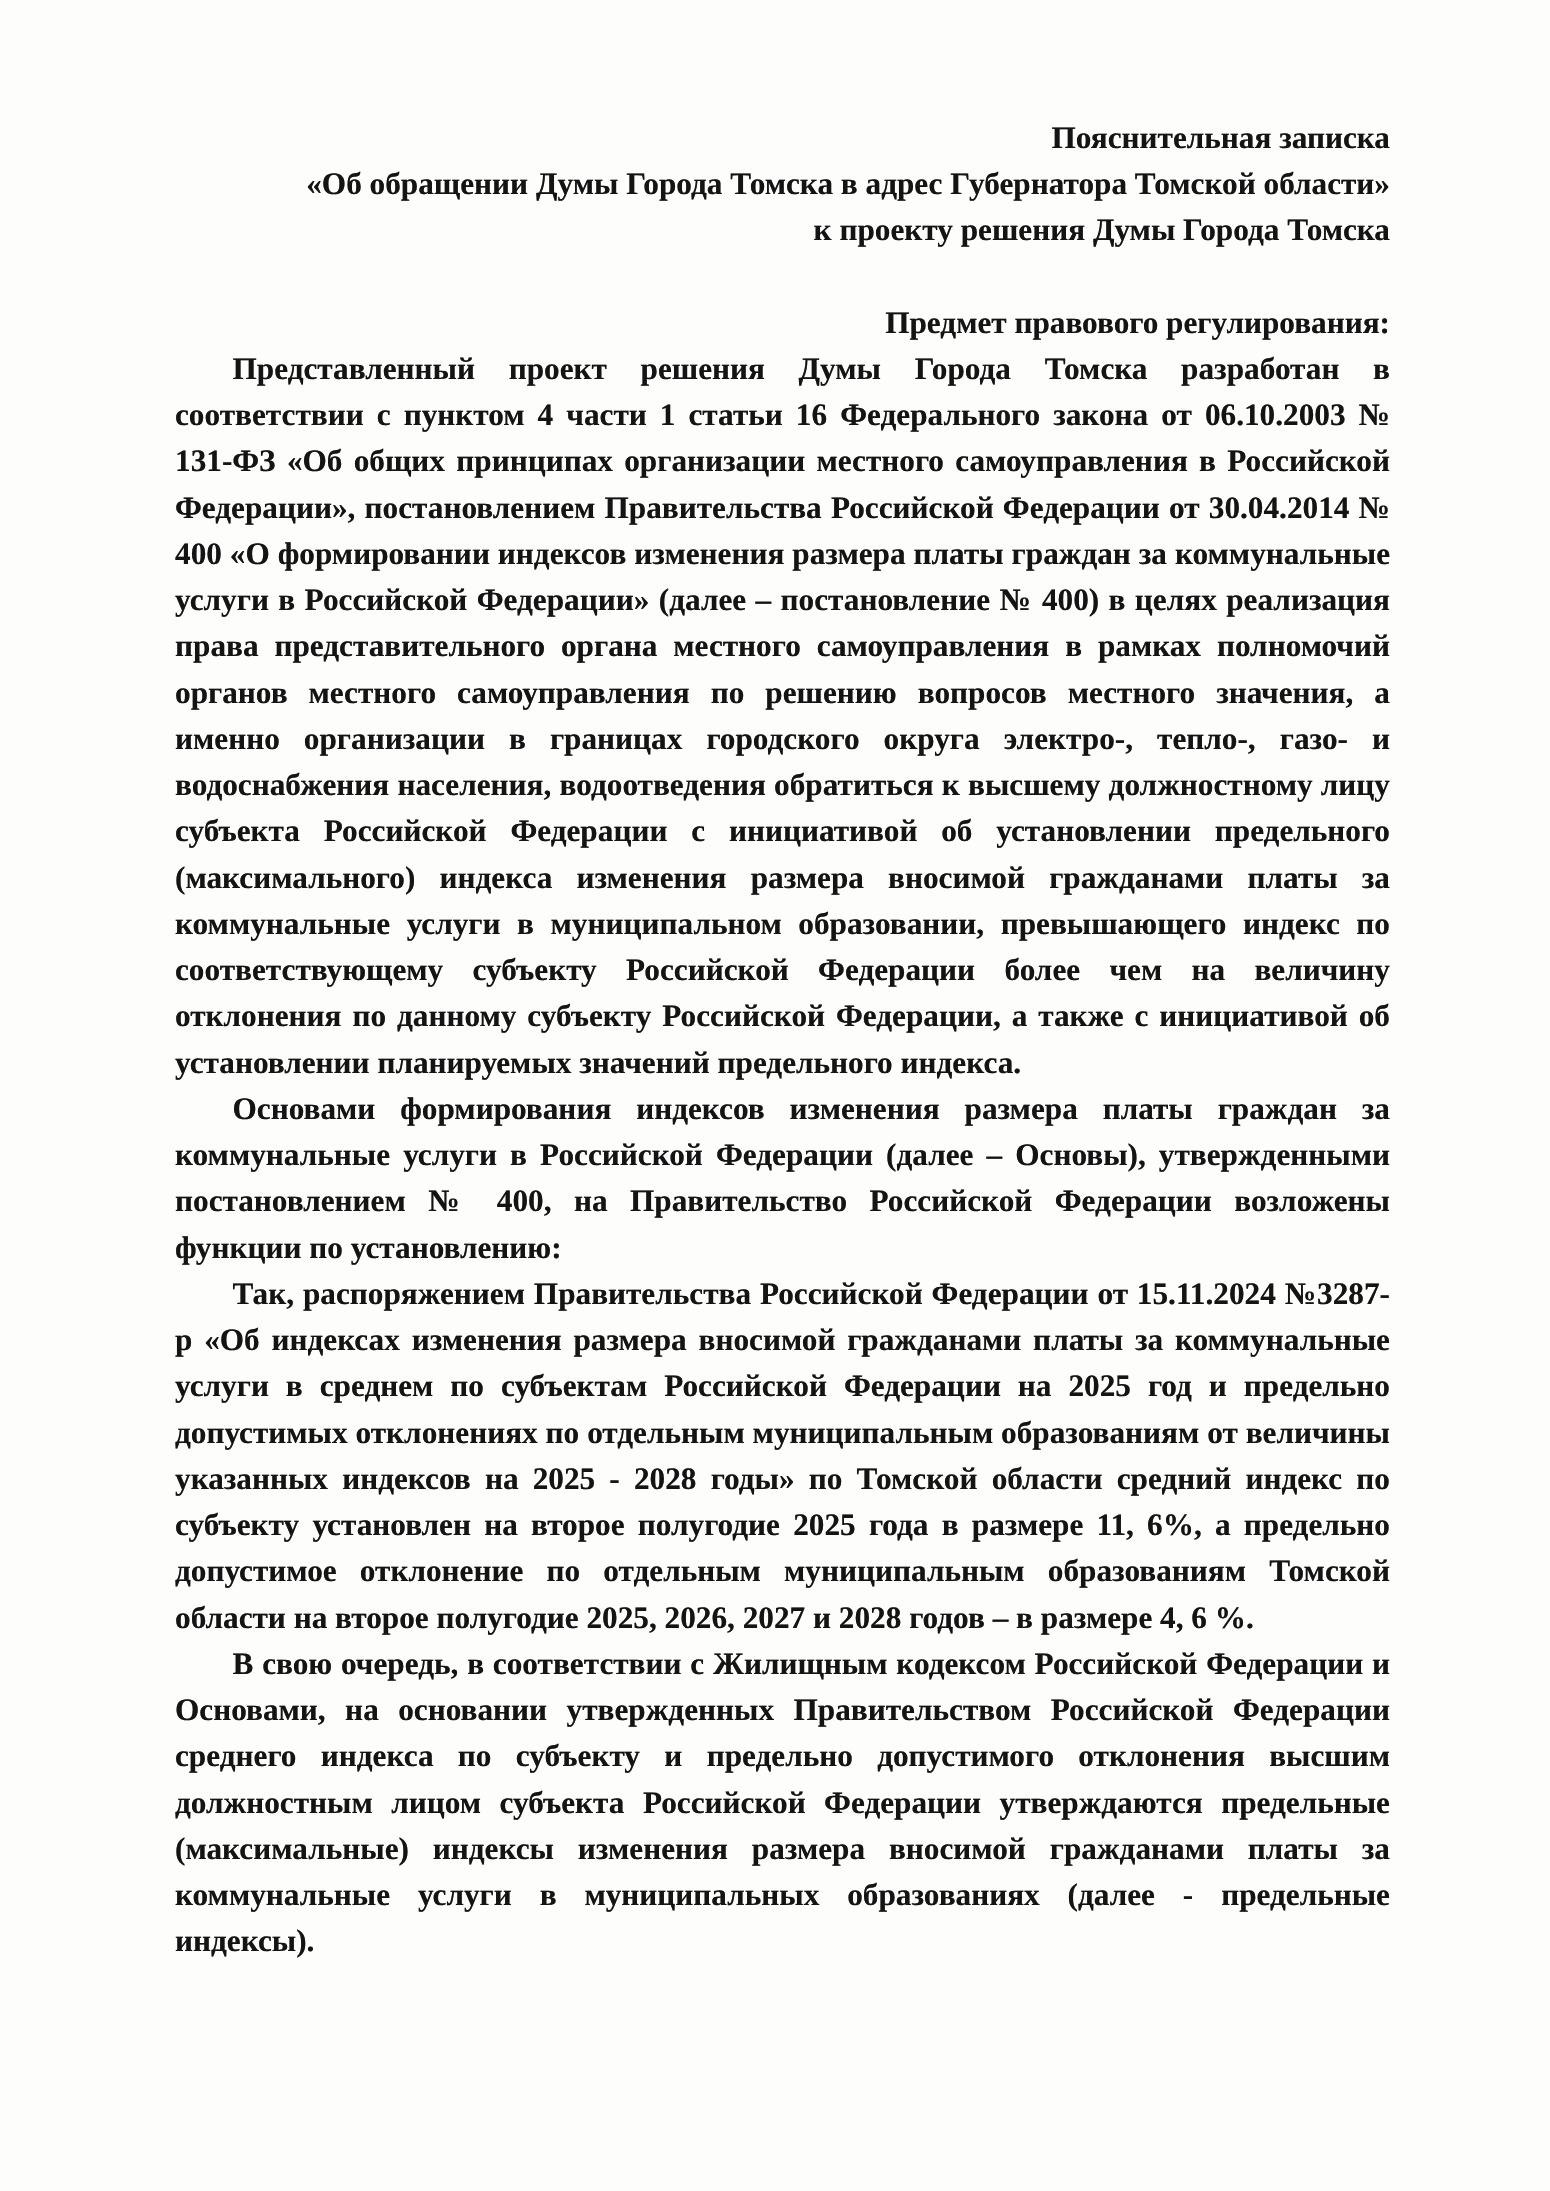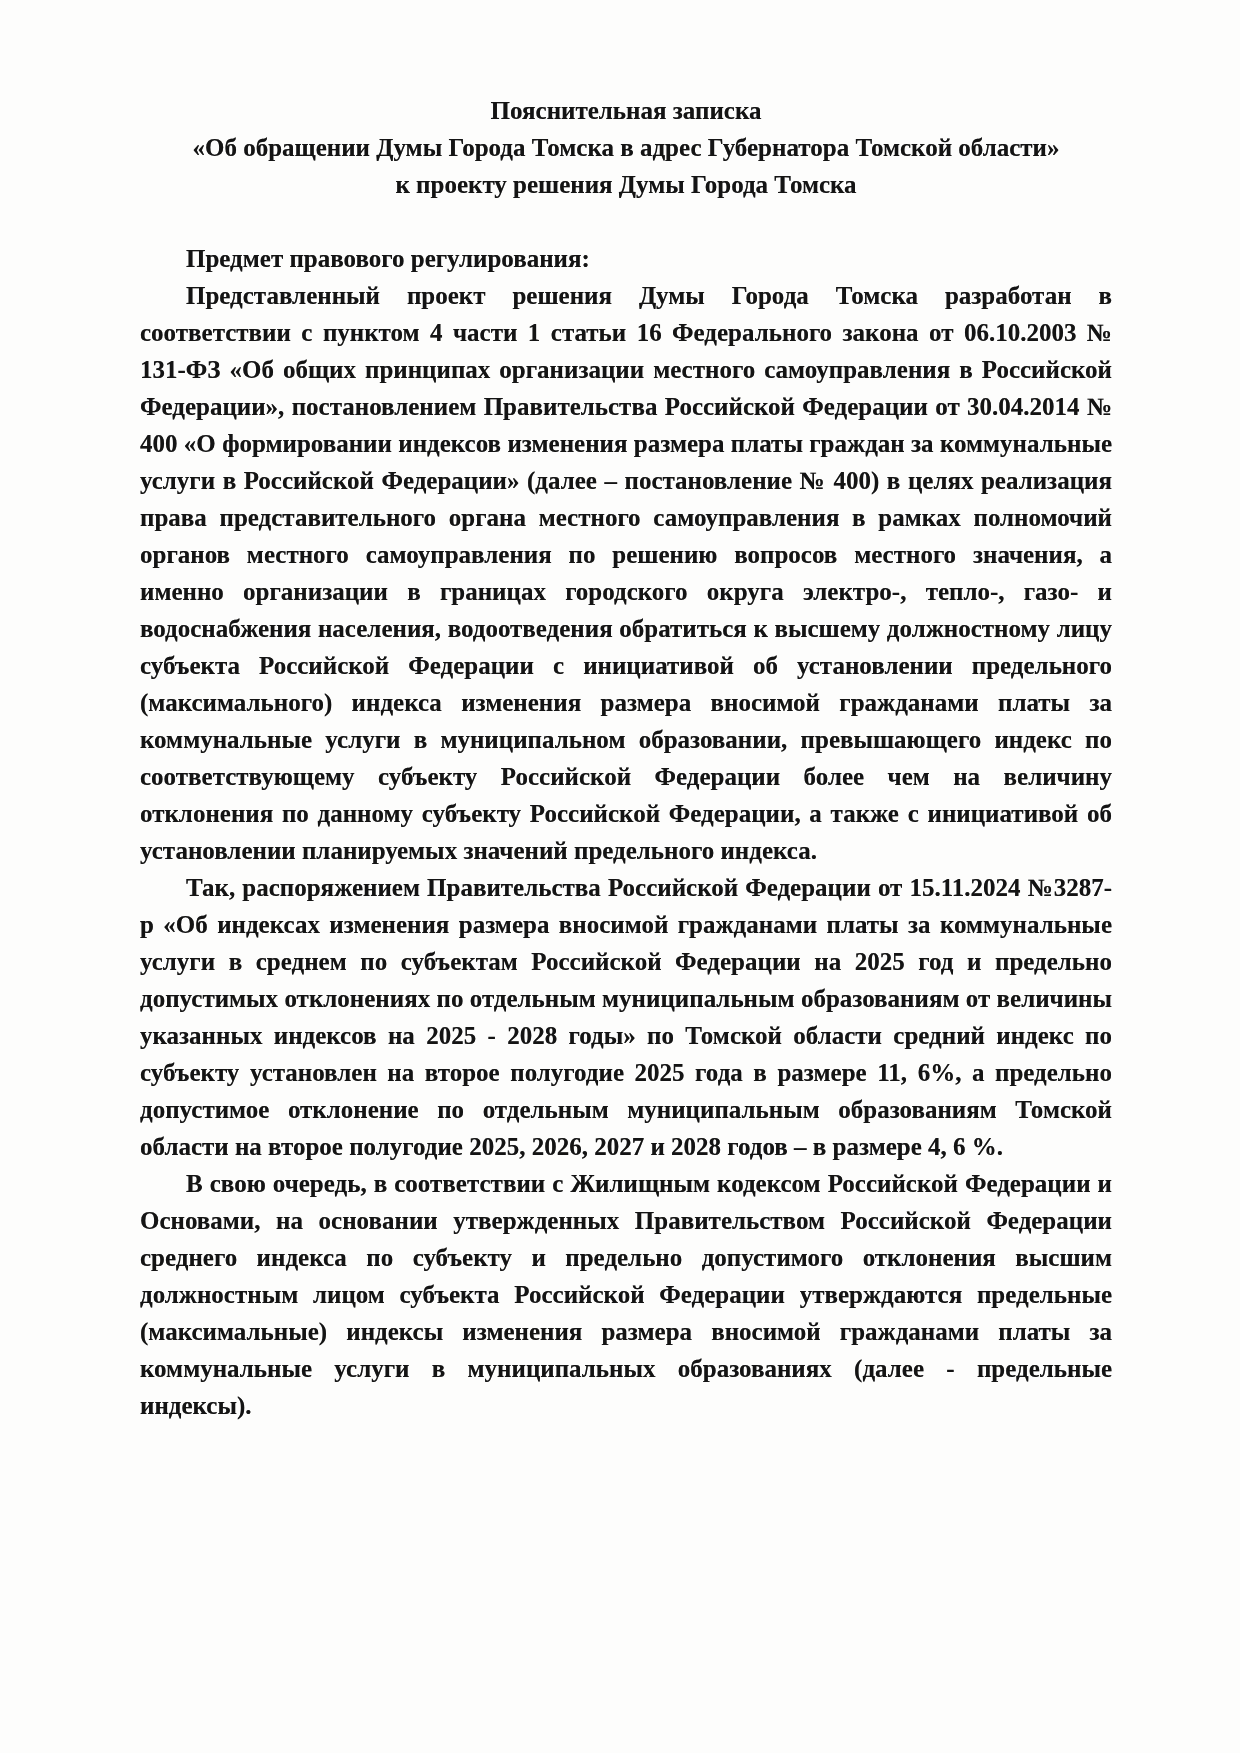--- a/index.html
+++ b/index.html
@@ -22,30 +22,30 @@
     top: 92px;
     width: 972px;
     font-family: "Liberation Serif", "DejaVu Serif", serif;
     font-size: 25px;
     line-height: 37px;
     color: #141414;
     
     text-shadow: 0 0 0.4px rgba(20,20,20,0.55);
   }
   .title-block {
-    text-align: center;
+    text-align: right;
     font-weight: bold;
   }
   .title-line {
     display: block;
   }
   .section-heading {
     font-weight: bold;
     text-indent: 46px;
-    text-align: left;
+    text-align: right;
     margin: 37px 0 0 0;
   }
   .para {
     margin: 0;
     text-align: justify;
     text-indent: 46px;
     font-weight: bold;
   }
 </style>
 </head>
@@ -59,19 +59,20 @@
       <span class="title-line">«Об обращении Думы Города Томска в адрес Губернатора Томской области»</span>
       <span class="title-line">к проекту решения Думы Города Томска</span>
     </div>
 
     <div>
       <div class="section-heading">Предмет правового регулирования:</div>
       <p class="para">Представленный проект решения Думы Города Томска разработан в соответствии с пунктом 4 части 1 статьи 16 Федерального закона от 06.10.2003 № 131-ФЗ «Об общих принципах организации местного самоуправления в Российской Федерации», постановлением Правительства Российской Федерации от 30.04.2014 № 400 «О формировании индексов изменения размера платы граждан за коммунальные услуги в Российской Федерации» (далее – постановление № 400) в целях реализация права представительного органа местного самоуправления в рамках полномочий органов местного самоуправления по решению вопросов местного значения, а именно организации в границах городского округа электро-, тепло-, газо- и водоснабжения населения, водоотведения обратиться к высшему должностному лицу субъекта Российской Федерации с инициативой об установлении предельного (максимального) индекса изменения размера вносимой гражданами платы за коммунальные услуги в муниципальном образовании, превышающего индекс по соответствующему субъекту Российской Федерации более чем на величину отклонения по данному субъекту Российской Федерации, а также с инициативой об установлении планируемых значений предельного индекса.</p>
     </div>
 
     <div>
+      <p class="para">Основами формирования индексов изменения размера платы граждан за коммунальные услуги в Российской Федерации (далее – Основы), утвержденными постановлением № 400, на Правительство Российской Федерации возложены функции по установлению:</p>
       <p class="para">Так, распоряжением Правительства Российской Федерации от 15.11.2024 №3287-р «Об индексах изменения размера вносимой гражданами платы за коммунальные услуги в среднем по субъектам Российской Федерации на 2025 год и предельно допустимых отклонениях по отдельным муниципальным образованиям от величины указанных индексов на 2025 - 2028 годы» по Томской области средний индекс по субъекту установлен на второе полугодие 2025 года в размере 11, 6%, а предельно допустимое отклонение по отдельным муниципальным образованиям Томской области на второе полугодие 2025, 2026, 2027 и 2028 годов – в размере 4, 6 %.</p>
       <p class="para">В свою очередь, в соответствии с Жилищным кодексом Российской Федерации и Основами, на основании утвержденных Правительством Российской Федерации среднего индекса по субъекту и предельно допустимого отклонения высшим должностным лицом субъекта Российской Федерации утверждаются предельные (максимальные) индексы изменения размера вносимой гражданами платы за коммунальные услуги в муниципальных образованиях (далее - предельные индексы).</p>
 
     </div>
 
   </div>
 </div>
 
 </body></html>

